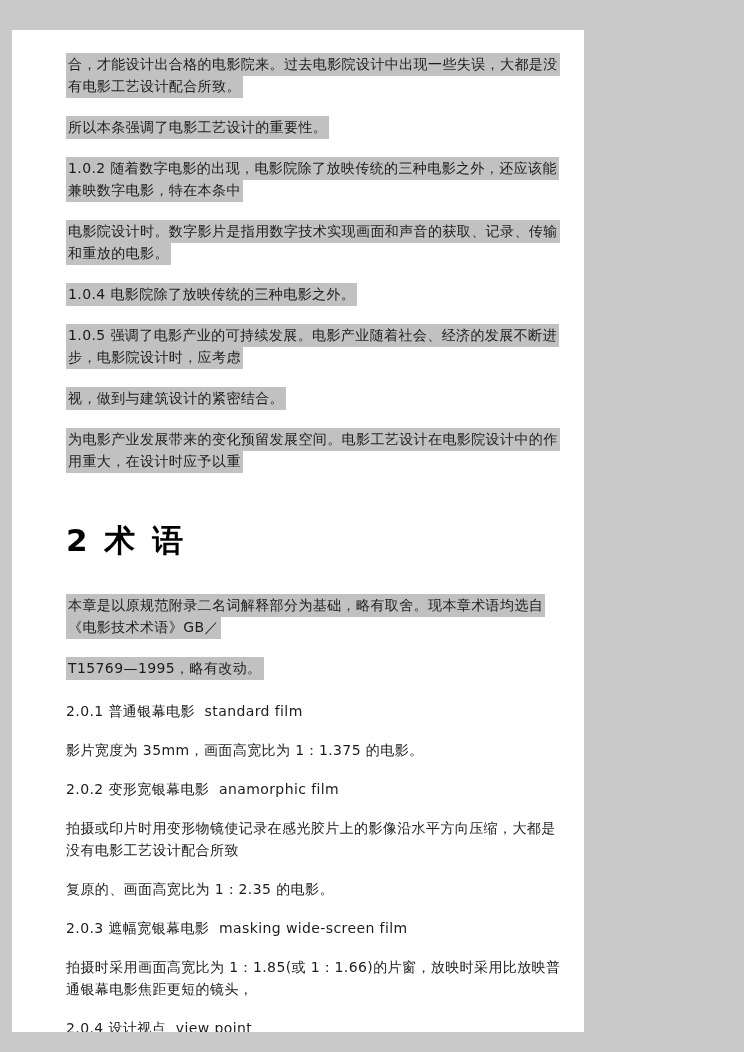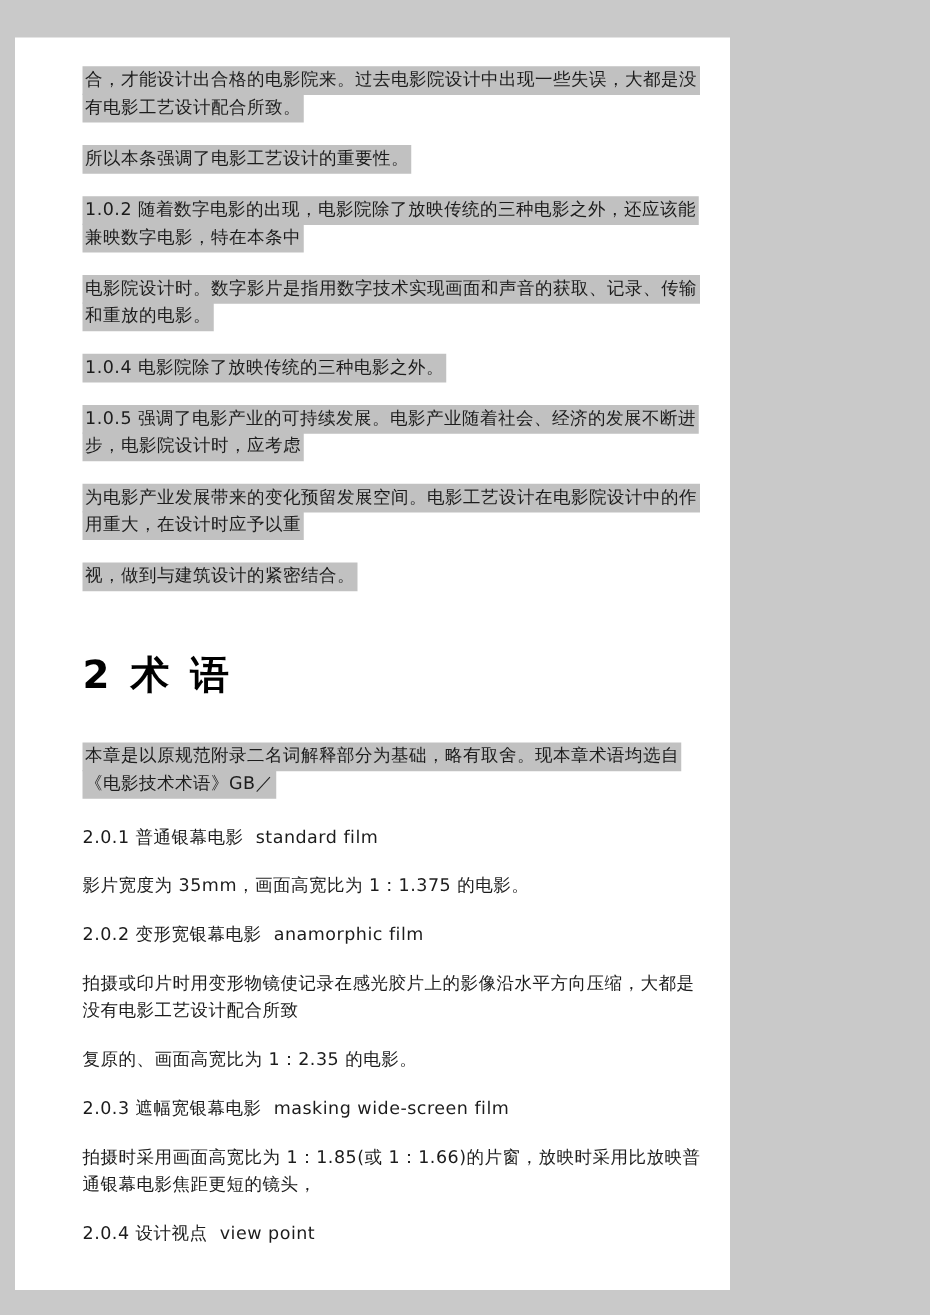--- a/index.html
+++ b/index.html
@@ -58,26 +58,27 @@
 
     <div class="line"><span class="hl">合，才能设计出合格的电影院来。过去电影院设计中出现一些失误，大都是没有电影工艺设计配合所致。</span></div>
     <div class="line"><span class="hl">所以本条强调了电影工艺设计的重要性。</span></div>
 
     <div class="line pgap"><span class="hl">1.0.2 随着数字电影的出现，电影院除了放映传统的三种电影之外，还应该能兼映数字电影，特在本条中</span></div>
     <div class="line"><span class="hl">电影院设计时。数字影片是指用数字技术实现画面和声音的获取、记录、传输和重放的电影。</span></div>
 
     <div class="line pgap"><span class="hl">1.0.4 电影院除了放映传统的三种电影之外。</span></div>
 
     <div class="line pgap"><span class="hl">1.0.5 强调了电影产业的可持续发展。电影产业随着社会、经济的发展不断进步，电影院设计时，应考虑</span></div>
+    <div class="line"><span class="hl">视，做到与建筑设计的紧密结合。</span></div>
     <div class="line"><span class="hl">为电影产业发展带来的变化预留发展空间。电影工艺设计在电影院设计中的作用重大，在设计时应予以重</span></div>
-    <div class="line"><span class="hl">视，做到与建筑设计的紧密结合。</span></div>
 
     <h1 class="heading">2 术 语</h1>
 
     <div class="line"><span class="hl">本章是以原规范附录二名词解释部分为基础，略有取舍。现本章术语均选自《电影技术术语》GB／</span></div>
+    <div class="line"><span class="hl">T15769—1995，略有改动。</span></div>
 
     <div class="line b secgap">2.0.1 普通银幕电影  standard film</div>
     <div class="line b">影片宽度为 35mm，画面高宽比为 1：1.375 的电影。</div>
     <div class="line b">2.0.2 变形宽银幕电影  anamorphic film</div>
     <div class="line b">拍摄或印片时用变形物镜使记录在感光胶片上的影像沿水平方向压缩，大都是没有电影工艺设计配合所致</div>
     <div class="line b">复原的、画面高宽比为 1：2.35 的电影。</div>
     <div class="line b">2.0.3 遮幅宽银幕电影  masking wide-screen film</div>
     <div class="line b">拍摄时采用画面高宽比为 1：1.85(或 1：1.66)的片窗，放映时采用比放映普通银幕电影焦距更短的镜头，</div>
     <div class="line b">2.0.4 设计视点  view point</div>
 

